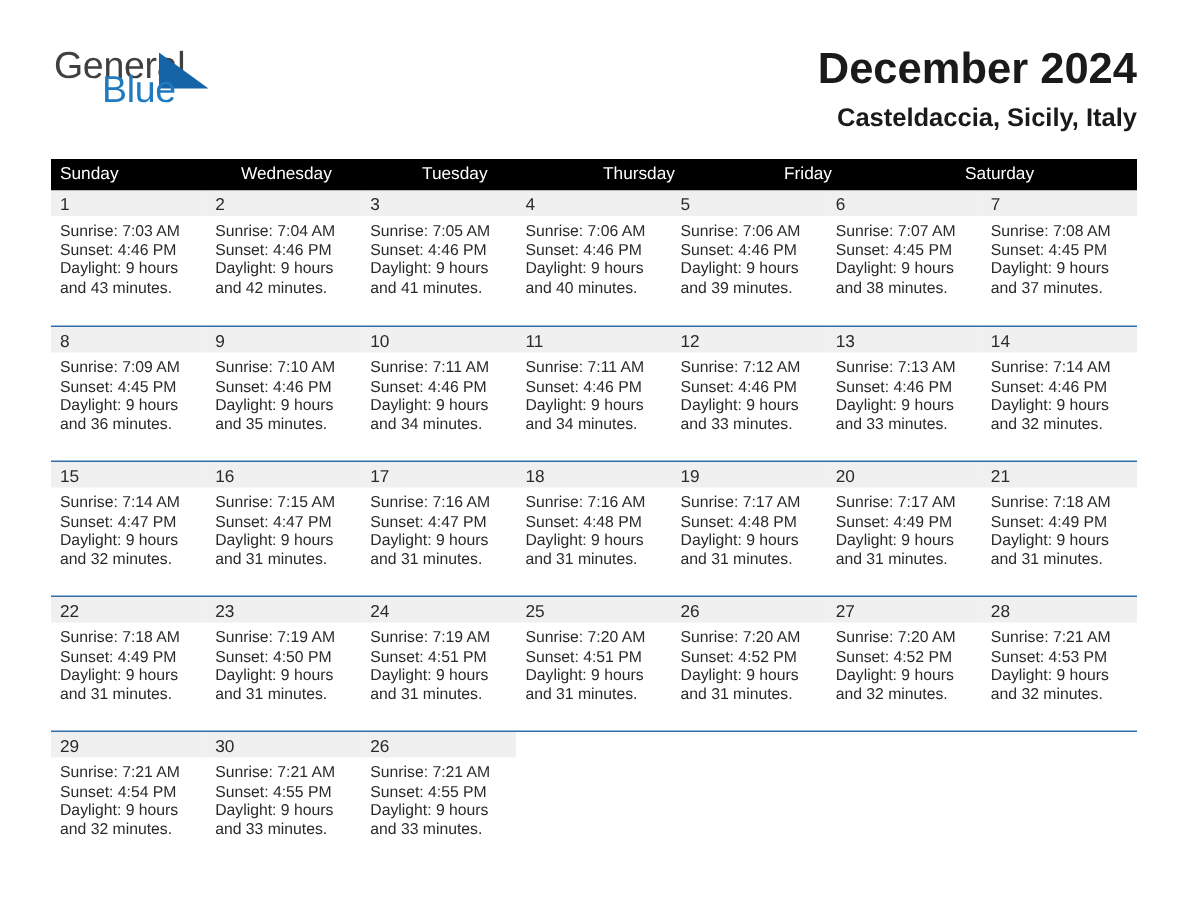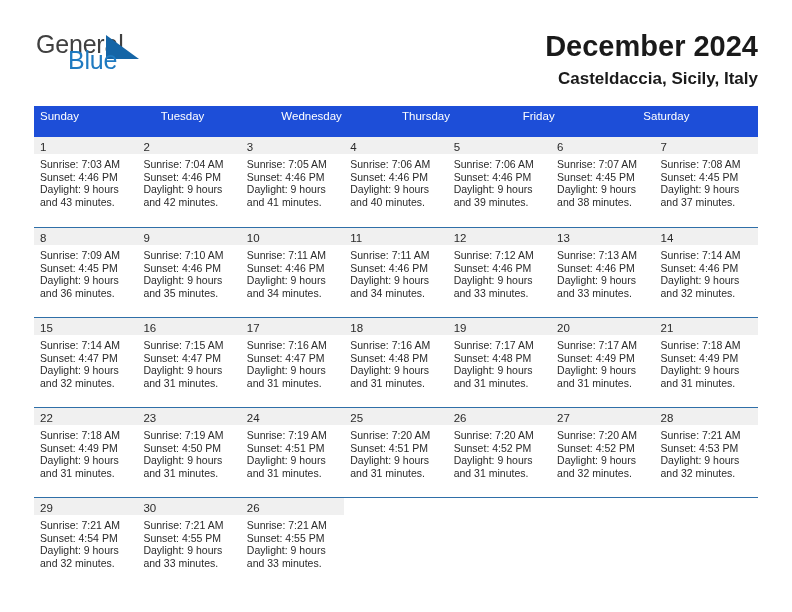--- a/index.html
+++ b/index.html
@@ -85,22 +85,22 @@
 
   
   .calendar {
     position: absolute;
     left: 34px;
     top: 106px;
     width: 724px;
   }
   .weekday-row {
     display: flex;
-    background: #1d4ed8;
-    height: 31px;
+    background: #000000;
+    height: 21px;
   }
   .weekday {
     flex: 1 1 0;
     min-width: 0;
     color: #ffffff;
     font-size: 11.5px;
     line-height: 21px;
     padding-left: 6px;
     box-sizing: border-box;
   }
@@ -161,22 +161,22 @@
       <div class="cal-title">December 2024</div>
       <div class="cal-subtitle">Casteldaccia, Sicily, Italy</div>
     </div>
 
   </div>
 
   <div class="calendar">
 
     <div class="weekday-row">
       <div class="weekday">Sunday</div>
+      <div class="weekday">Wednesday</div>
       <div class="weekday">Tuesday</div>
-      <div class="weekday">Wednesday</div>
       <div class="weekday">Thursday</div>
       <div class="weekday">Friday</div>
       <div class="weekday">Saturday</div>
     </div>
 
     <div id="weeks-container">
         <div class="week first">
           <div class="day-cell">
             <div class="day-num-band"><span class="day-num">1</span></div>
             <div class="day-info">

